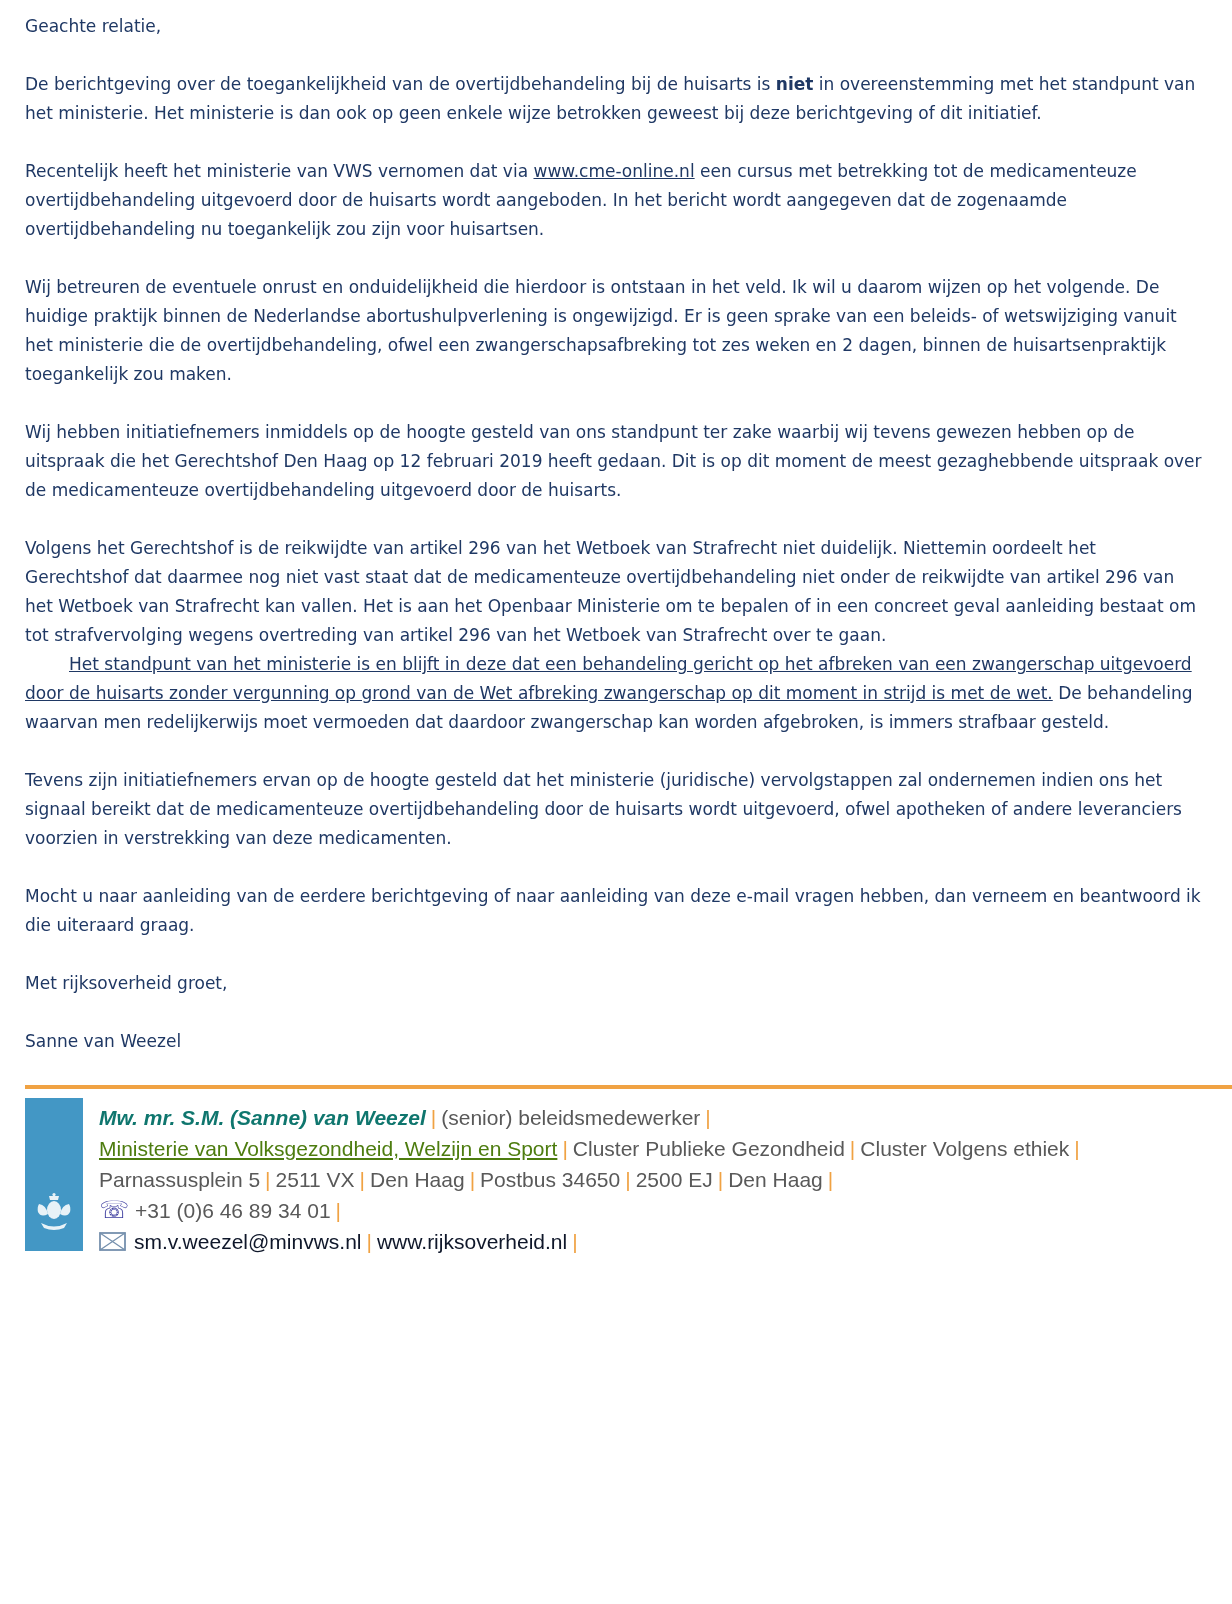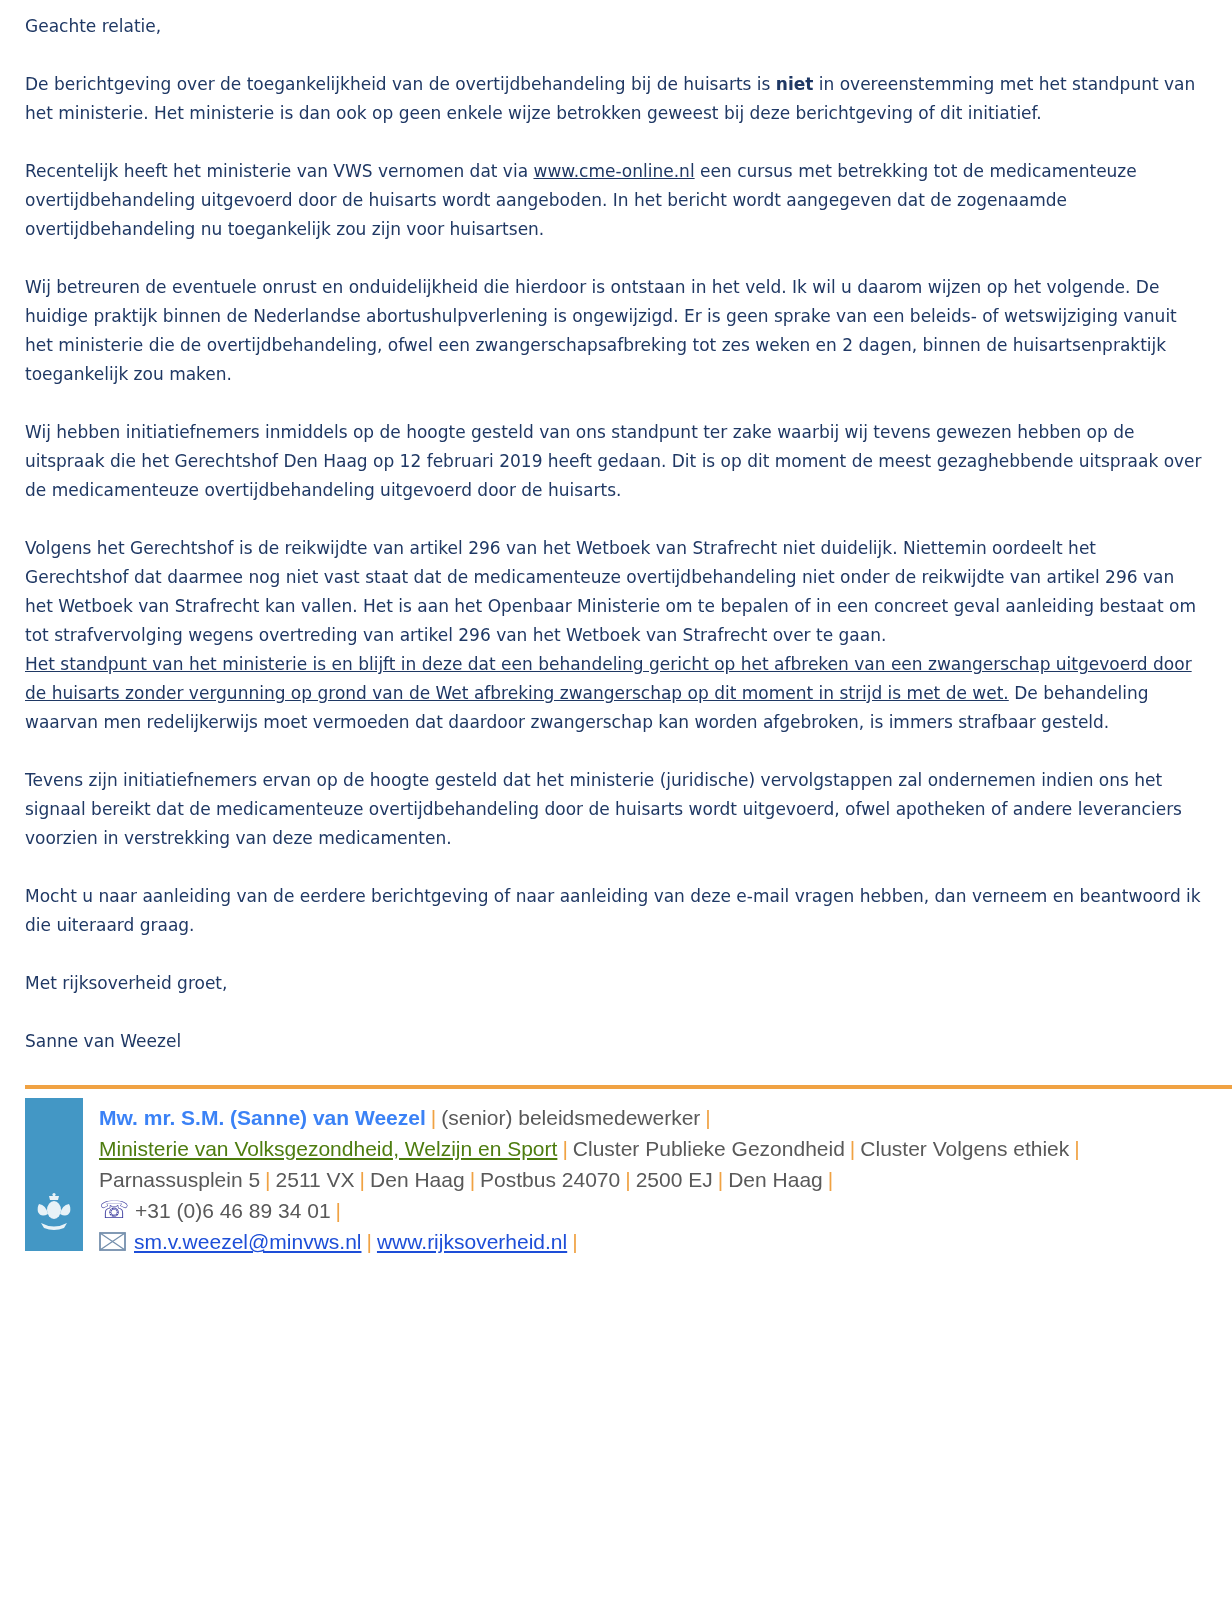--- a/index.html
+++ b/index.html
@@ -7,21 +7,21 @@
   .page {
     padding:12px 28px 0 25px;
     font-family:"DejaVu Sans", sans-serif;
     font-size:17px;
     line-height:29px;
     color:#1f3864;
   }
   .page p { margin:0 0 29px 0; }
   a.body-link { color:#1f3864; text-decoration:underline; cursor:pointer; }
   .bold { font-weight:bold; }
-  .underlined { text-decoration:underline; }
+  .underlined { text-decoration:underline;margin-left:44px; }
 
   .sig-divider {
     height:4px;
     background:#f0a243;
     margin:15px 0 9px 25px;
   }
   .signature {
     display:flex;
     align-items:flex-start;
     margin-left:25px;
@@ -38,24 +38,24 @@
     display:flex;
     align-items:flex-end;
     justify-content:center;
   }
   .logo svg { margin-bottom:18px; }
   .sig-text {
     padding:4px 0 0 16px;
     max-width:1065px;
   }
   .sig-line { display:block; }
-  .sig-name { font-weight:bold; color:#3b82f6; }
+  .sig-name { font-weight:bold; color:#0f766e;font-style:italic; }
   .pipe { color:#f0a243; padding:0 5px; }
   .org-link { color:#4d7c0f; text-decoration:underline; cursor:pointer; }
-  .sig-link { color:#1d4ed8; text-decoration:underline; cursor:pointer;margin-top:24px; }
+  .sig-link { color:#0f172a; cursor:pointer;margin-top:24px; }
   .phone-glyph { color:#3b3b9e; font-family:"DejaVu Sans", sans-serif; font-size:24px; padding-right:6px; }
   .envelope { vertical-align:-2px; padding-right:8px; }
 </style>
 </head>
 <body>
 
 <div class="page">
   <p>Geachte relatie,</p>
 
   <p><span>De berichtgeving over de toegankelijkheid van de overtijdbehandeling bij de huisarts is </span><span class="bold">niet</span><span> in overeenstemming met het standpunt van het ministerie. Het ministerie is dan ook op geen enkele wijze betrokken geweest bij deze berichtgeving of dit initiatief.</span></p>
@@ -88,21 +88,21 @@
         <ellipse cx="22" cy="17" rx="7" ry="9"></ellipse>
         <path d="M7 11 q7 1 9 10 q-7 4 -10 -2 q-1 -5 1 -8 z"></path>
         <path d="M37 11 q-7 1 -9 10 q7 4 10 -2 q1 -5 -1 -8 z"></path>
         <path d="M9 30 q13 7 26 0 l-3 5 q-10 4 -20 0 z"></path>
       </g>
     </svg>
   </div>
   <div class="sig-text">
     <span class="sig-line"><span class="sig-name">Mw. mr. S.M. (Sanne) van Weezel</span><span class="pipe">|</span><span>(senior) beleidsmedewerker</span><span class="pipe">|</span></span>
     <span class="sig-line"><a class="org-link">Ministerie van Volksgezondheid, Welzijn en Sport</a><span class="pipe">|</span><span>Cluster Publieke Gezondheid</span><span class="pipe">|</span><span>Cluster Volgens ethiek</span><span class="pipe">|</span></span>
-    <span class="sig-line"><span>Parnassusplein 5</span><span class="pipe">|</span><span>2511 VX</span><span class="pipe">|</span><span>Den Haag</span><span class="pipe">|</span><span>Postbus 24070</span><span class="pipe">|</span><span>2500 EJ</span><span class="pipe">|</span><span>Den Haag</span><span class="pipe">|</span></span>
+    <span class="sig-line"><span>Parnassusplein 5</span><span class="pipe">|</span><span>2511 VX</span><span class="pipe">|</span><span>Den Haag</span><span class="pipe">|</span><span>Postbus 34650</span><span class="pipe">|</span><span>2500 EJ</span><span class="pipe">|</span><span>Den Haag</span><span class="pipe">|</span></span>
     <span class="sig-line"><span class="phone-glyph">☏</span><span>+31 (0)6 46 89 34 01</span><span class="pipe">|</span></span>
     <span class="sig-line"><svg class="envelope" width="27" height="19" viewBox="0 0 27 19">
           <g fill="none" stroke="#7590ad" stroke-width="1.8">
             <rect x="1" y="1" width="25" height="17"></rect>
             <path d="M1 1 L26 18 M26 1 L1 18" stroke-width="1.3"></path>
           </g>
         </svg><a class="sig-link">sm.v.weezel@minvws.nl</a><span class="pipe">|</span><a class="sig-link">www.rijksoverheid.nl</a><span class="pipe">|</span></span>
   </div>
 </div>
 

